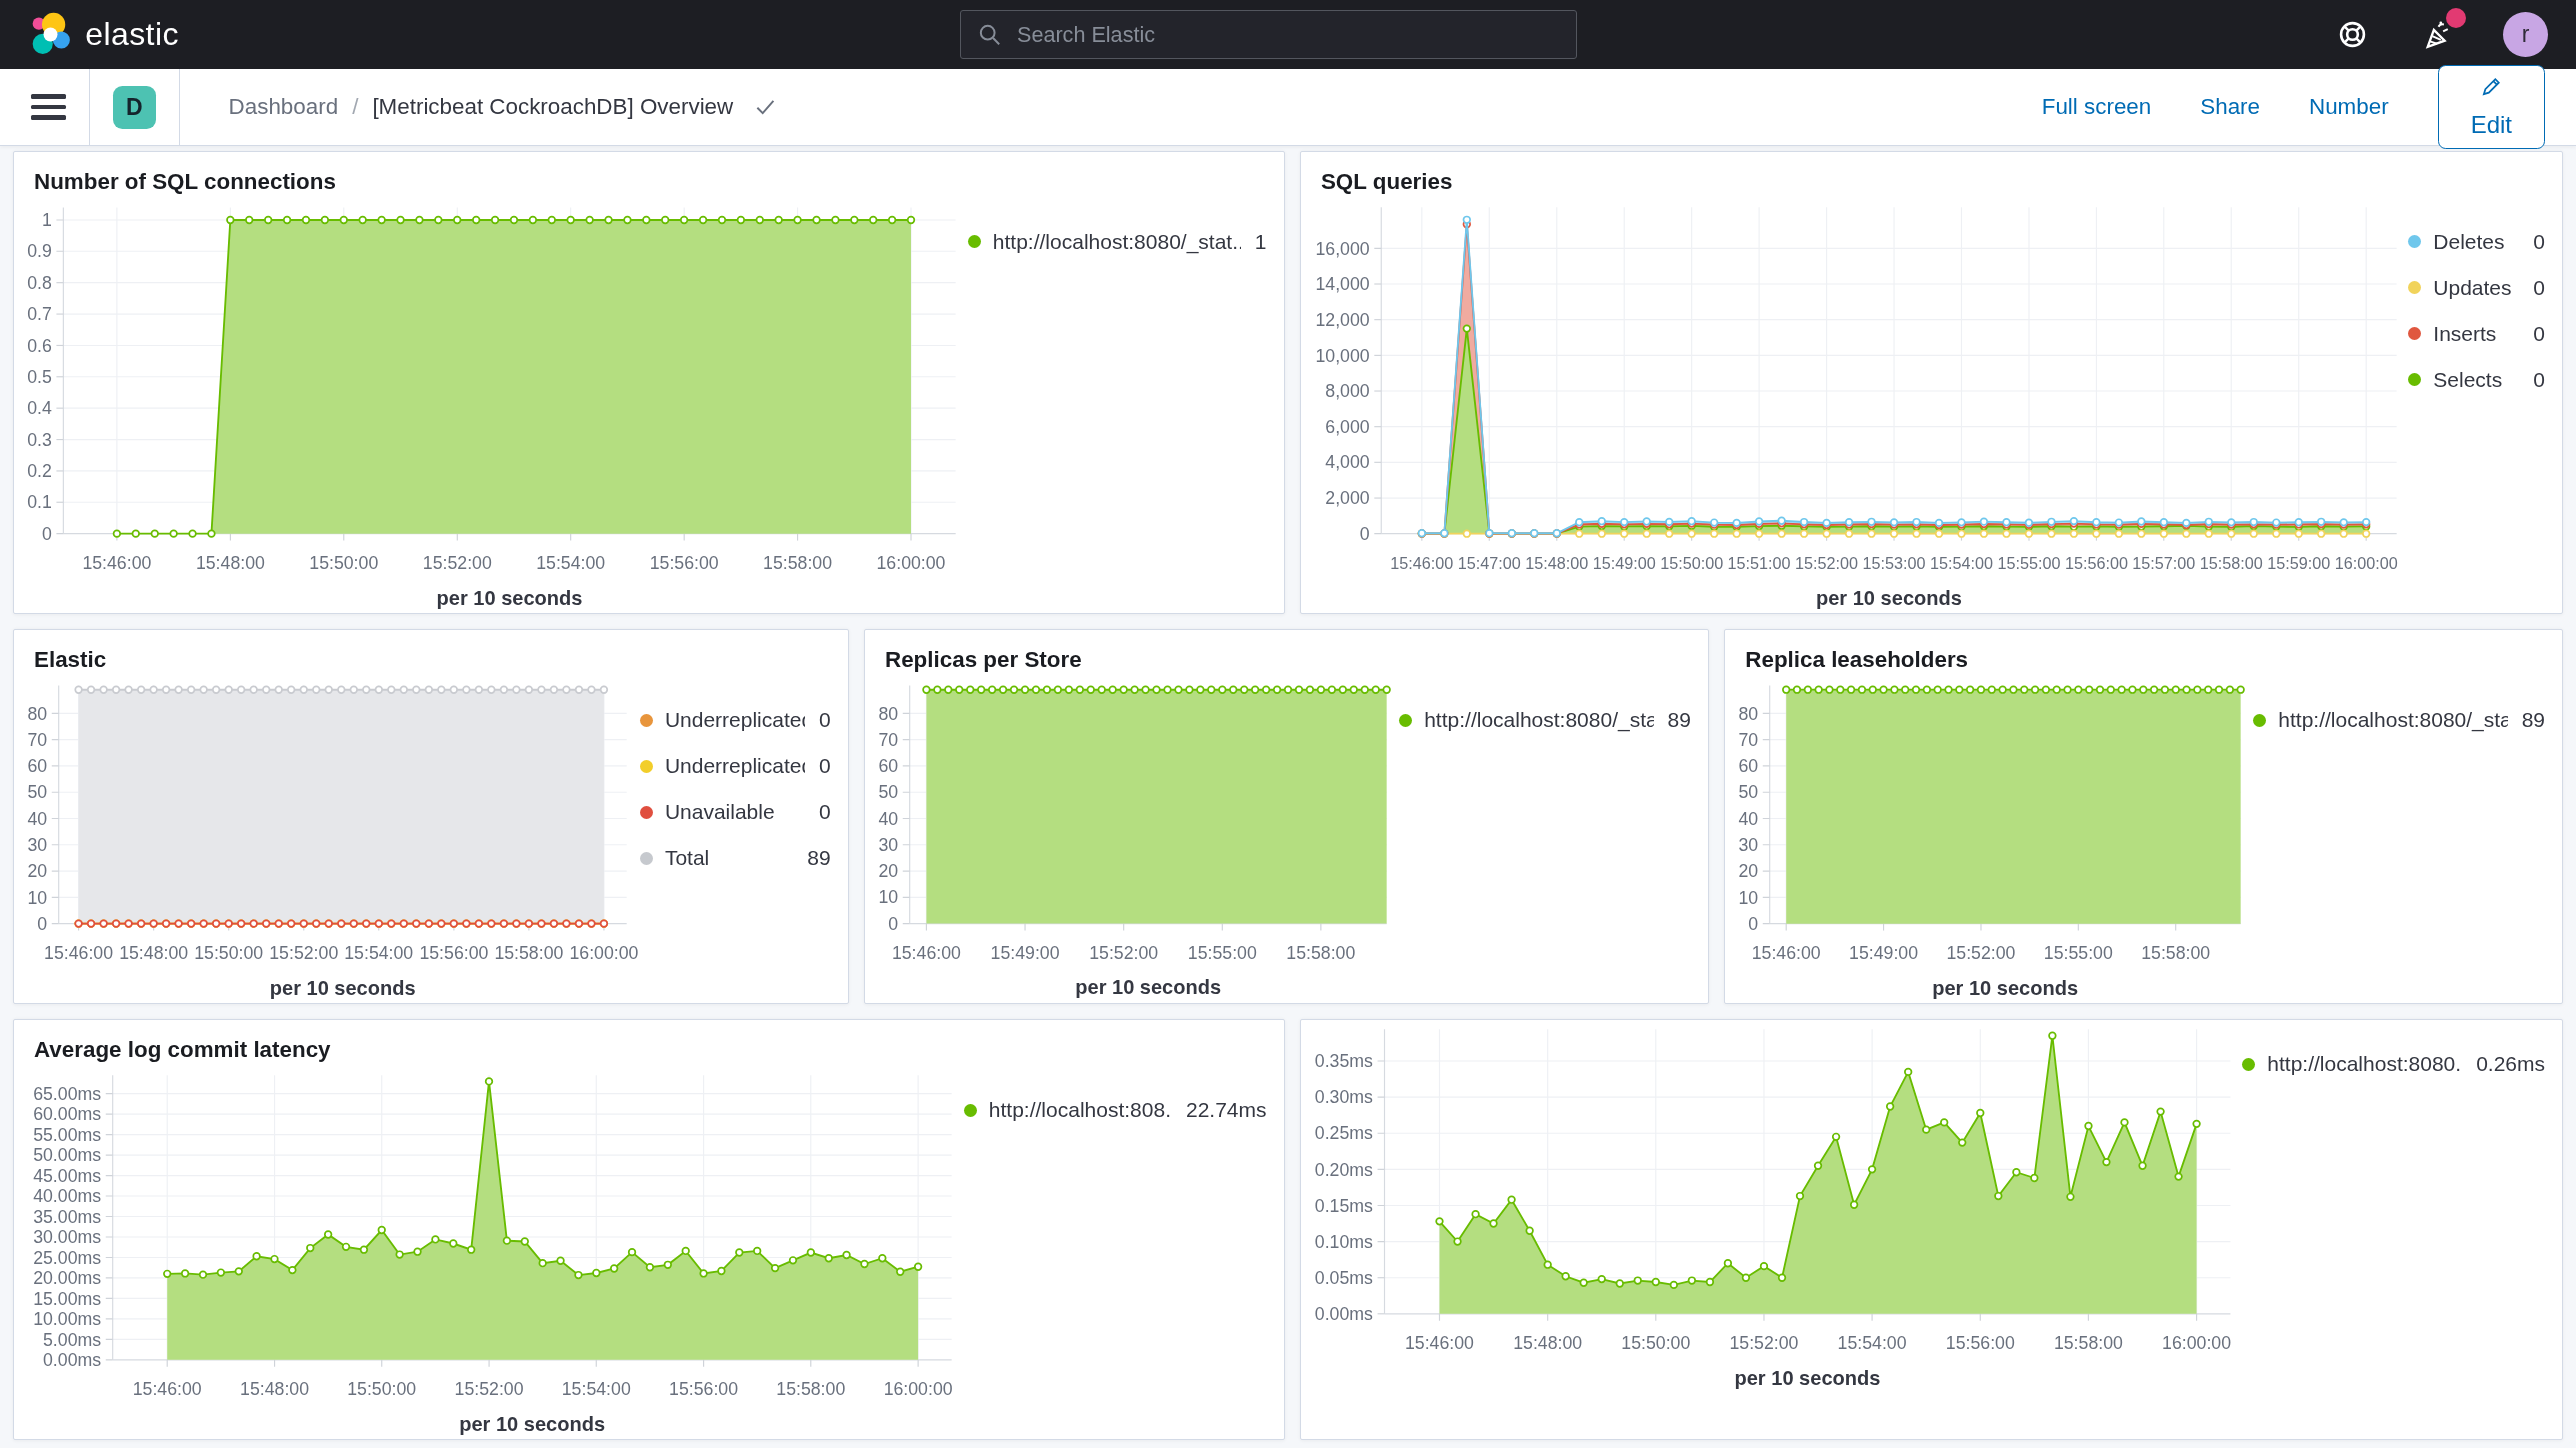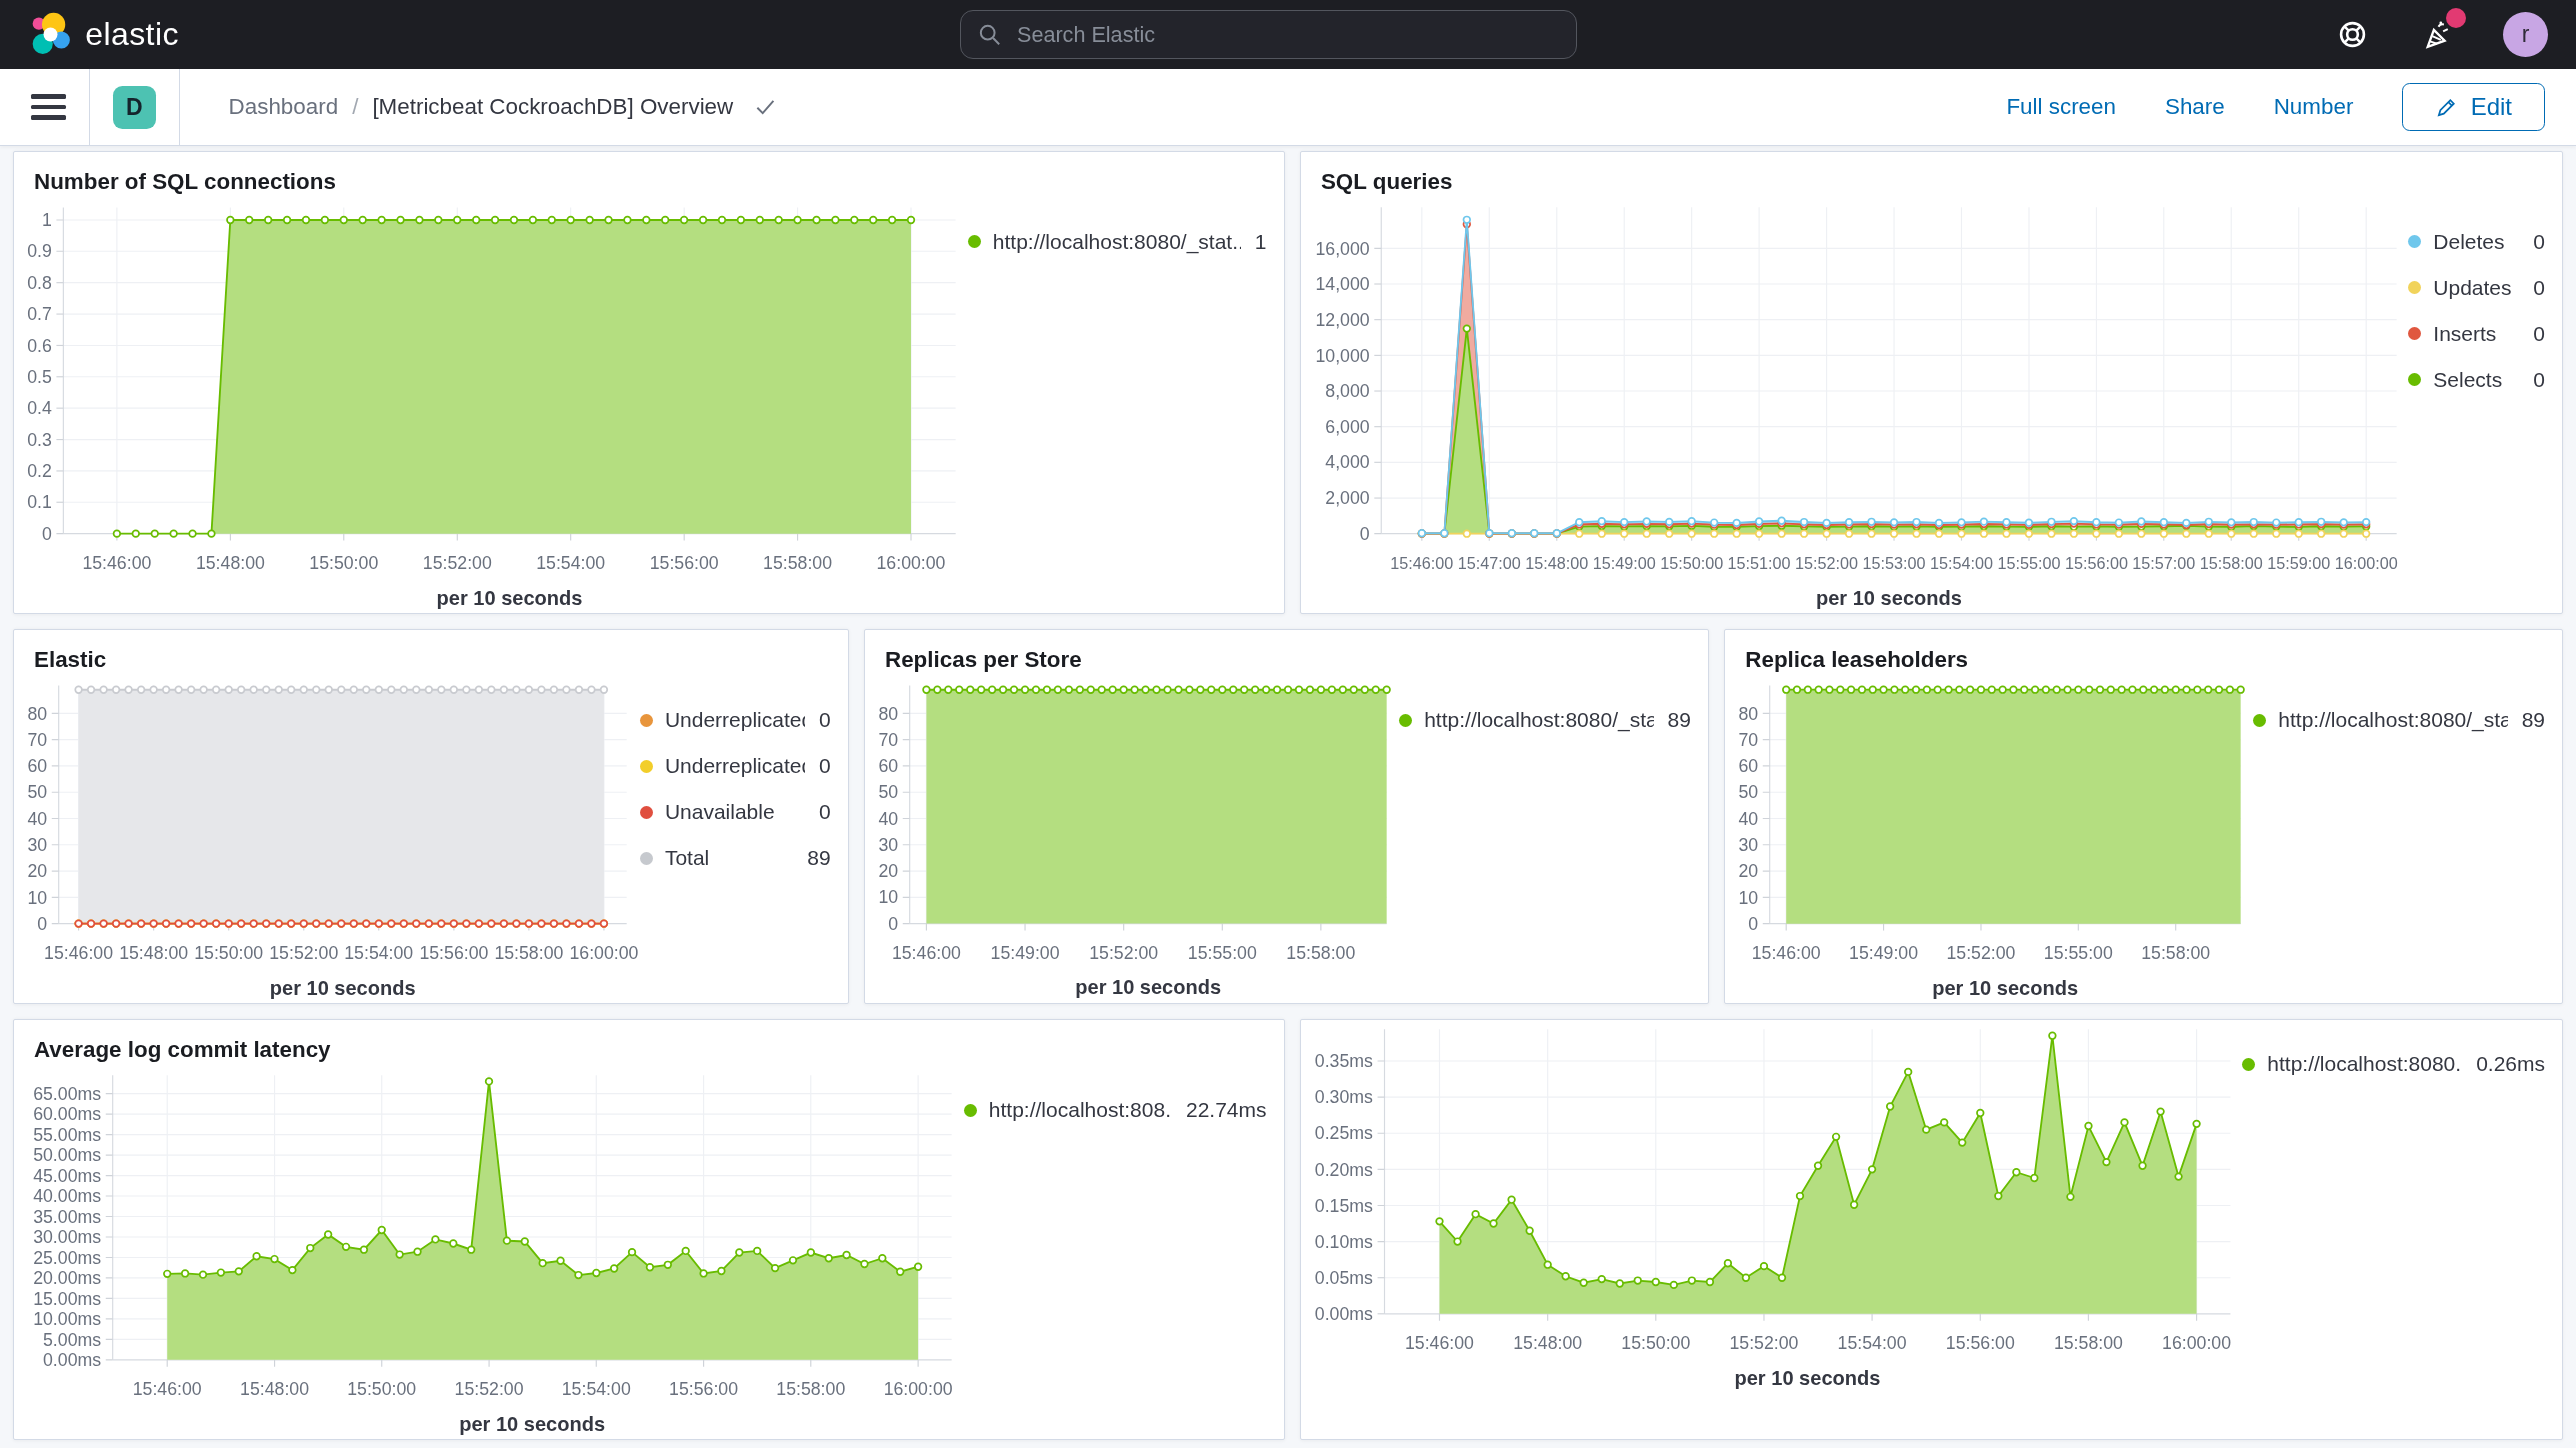--- a/index.html
+++ b/index.html
@@ -4,21 +4,21 @@
 <style>
   * { margin:0; padding:0; box-sizing:border-box; }
   html,body { width:2576px; height:1448px; overflow:hidden; background:#f5f7fa;
     font-family:"Liberation Sans", sans-serif; }
 
   
   .topbar { height:69px; background:#1d1e23; display:flex; align-items:center; padding:0 28px; position:relative; }
   .brand { display:flex; align-items:center; gap:12.3px; }
   .brand-text { color:#ffffff; font-size:32px; font-weight:400; letter-spacing:0.4px; }
   .searchwrap { position:absolute; left:960px; top:10px; width:617px; height:49px; }
-  .search { width:100%; height:100%; background:#23242b; border:0.8px solid #53565e; border-radius:13px;
+  .search { width:100%; height:100%; background:#23242b; border:0.8px solid #53565e; border-radius:3px;
     color:#d4dae5; font-size:21.6px; padding:0 18.5px 0 56px; outline:none; font-family:"Liberation Sans",sans-serif;}
   .search::placeholder { color:#878d98; }
   .search-icon { position:absolute; left:17px; top:12.3px; }
   .top-right { margin-left:auto; display:flex; align-items:center; gap:43px; }
   .icon-btn { position:relative; width:43px; height:43px; display:flex; align-items:center; justify-content:center; cursor:pointer; }
   .notif-dot { position:absolute; top:-4.6px; right:-6.2px; width:20px; height:20px; border-radius:50%; background:#e23a72; }
   .avatar { width:45px; height:45px; border-radius:50%; background:#c8a6e4; color:#2f2b38;
     display:flex; align-items:center; justify-content:center; font-size:23px; }
 
   
@@ -31,21 +31,21 @@
     display:flex; align-items:center; justify-content:center; font-size:23px; font-weight:700; cursor:pointer; }
   .breadcrumb { display:flex; align-items:flex-start; gap:14px; margin-left:26px; font-size:22.4px; }
   .crumb-root { color:#69707d; cursor:pointer; }
   .crumb-sep { color:#a2a8b1; }
   .crumb-title { color:#343741; font-weight:500; }
   .title-check { margin-left:4.6px; display:flex; align-items:center; cursor:pointer; }
   .header-actions { margin-left:auto; display:flex; align-items:center; gap:49px; }
   .hlink { color:#006bb4; font-size:22.4px; font-weight:500; text-decoration:none; cursor:pointer; }
   .edit-btn { display:flex; align-items:center; gap:12.3px; border:0.8px solid #006bb4; color:#006bb4;
     background:#fff; border-radius:7.7px; padding:9.3px 32px; font-size:24px; font-weight:500; cursor:pointer;
-    font-family:"Liberation Sans",sans-serif; }
+    font-family:"Liberation Sans",sans-serif;flex-direction:column; }
 
   
   .content { padding:4.6px 13px 0 13px; }
   .row { display:grid; gap:15.4px; margin-bottom:15.4px; }
   .row1 { grid-template-columns:1648fr 1637fr; height:463px; }
   .row2 { grid-template-columns:1083fr 1095fr 1087fr; height:375px; }
   .row3 { grid-template-columns:1648fr 1637fr; height:421px; margin-bottom:0; }
   .panel { background:#ffffff; border:0.8px solid #d3dae6; border-radius:2px; box-shadow:0 0.8px 3.9px rgba(0,0,0,.05);
     display:flex; flex-direction:column; overflow:hidden; }
   .panel-title { font-size:22.4px; font-weight:700; color:#1a1c21; padding:17px 20px 3.1px 20px; }

